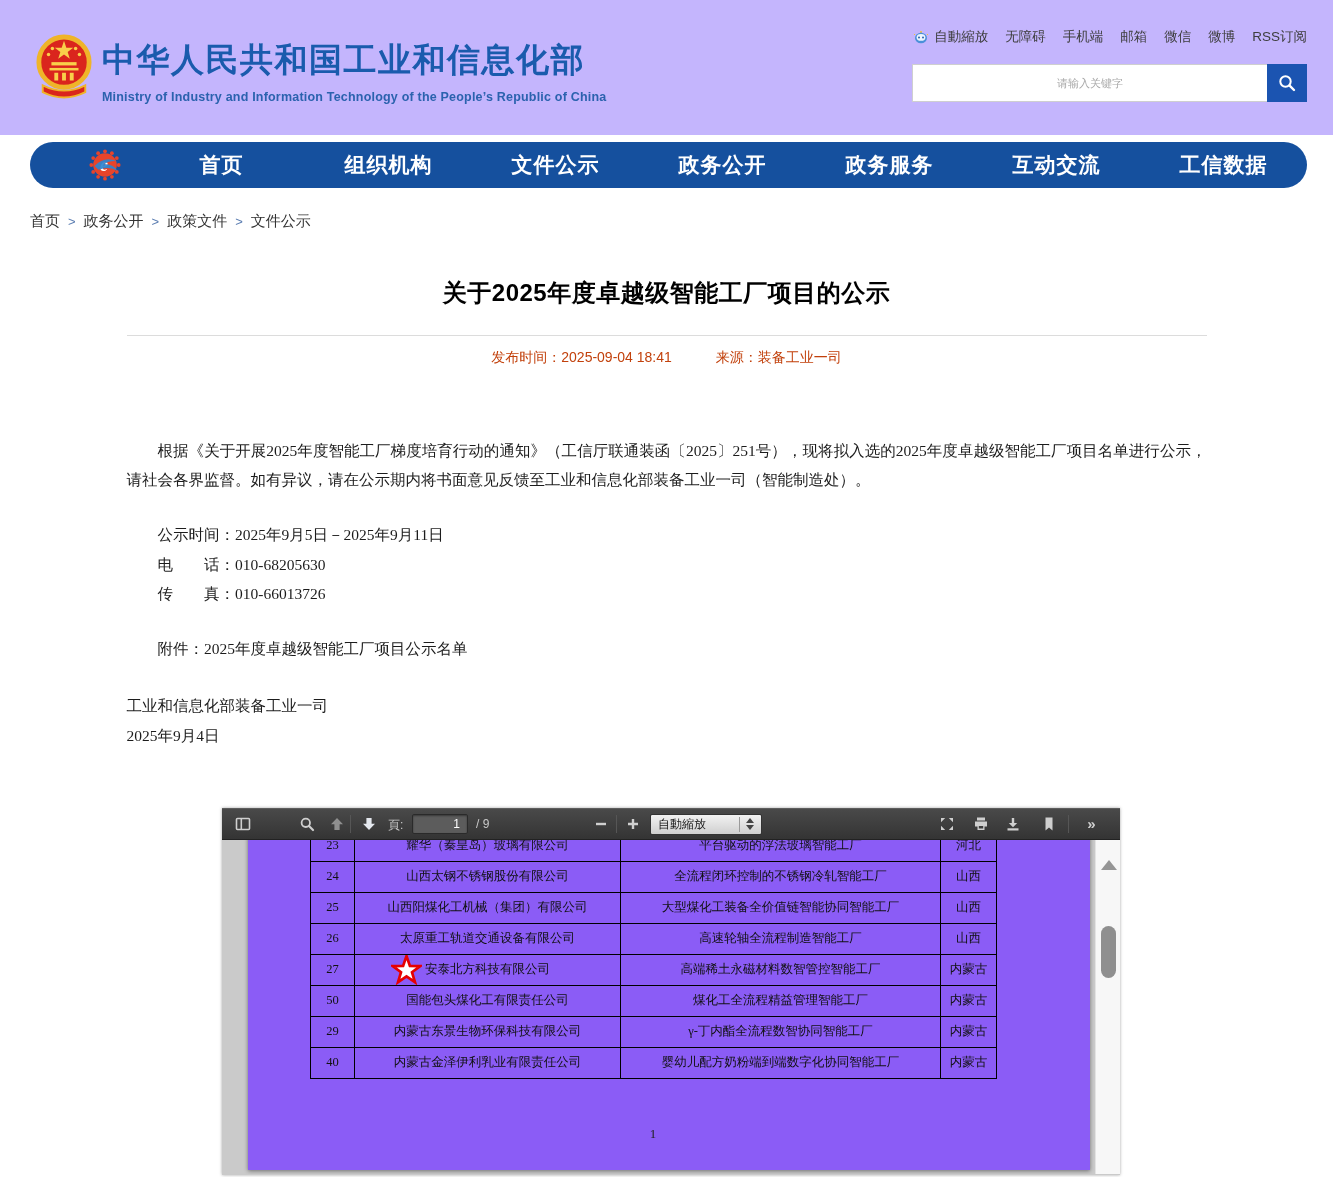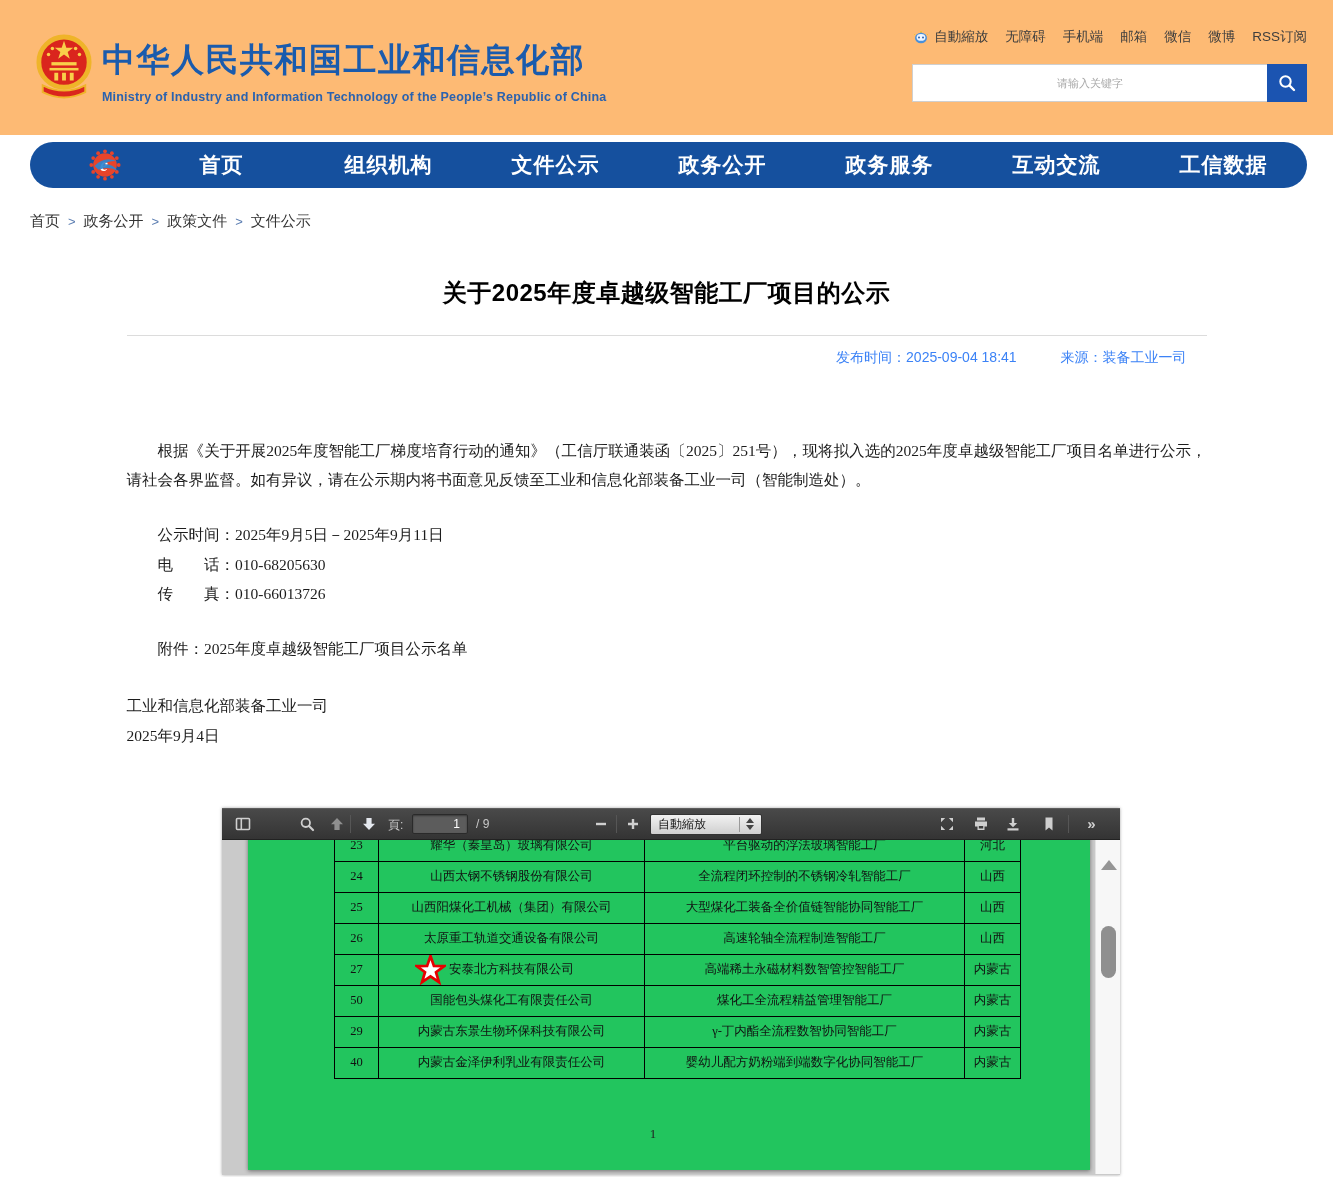--- a/index.html
+++ b/index.html
@@ -1,20 +1,20 @@
 <!DOCTYPE html>
 <html><head>
 <meta charset="utf-8">
 <style>
   * { margin:0; padding:0; box-sizing:border-box; }
   html,body { width:1333px; height:1177px; overflow:hidden; background:#fff;
               font-family:"Liberation Sans", sans-serif; }
 
   
-  .header { position:relative; height:135px; background:#fdba74;text-decoration:underline; }
+  .header { position:relative; height:135px; background:#c4b5fd;text-decoration:underline; }
   .emblem { position:absolute; left:35px; top:32px; width:58px; height:68px; }
   .site-titles { position:absolute; left:102px; top:38px; }
   .site-title-zh { font-size:33px; font-weight:bold; color:#1a5bad; letter-spacing:1.5px; }
   .site-title-en { font-size:12.5px; color:#2b62ae; margin-top:7px; font-weight:bold; letter-spacing:.2px; }
   .quick-links { position:absolute; right:26px; top:28px; display:flex; align-items:center;
                  gap:17px; font-size:13.5px; color:#3d3d3d; }
   .quick-links .ql-item { cursor:pointer; display:flex; align-items:center; gap:4px; }
   .robot-ic { width:18px; height:18px; display:inline-block; }
   .searchbar { position:absolute; right:26px; top:64px; width:395px; height:38px;
                border:1px solid #cfcfcf; display:flex; background:#fff; }
@@ -34,21 +34,21 @@
 
   
   .breadcrumb { margin:24px 0 0 30px; font-size:15px; color:#333; display:flex; align-items:center; }
   .crumb { cursor:pointer; }
   .crumb-sep { margin:0 8px; color:#5b7db1; font-size:13px; }
 
   
   .article { width:1080px; margin:46px auto 12px; }
   .art-title { text-align:center; font-size:24px; font-weight:bold; color:#000; letter-spacing:.5px; }
   .art-divider { border:none; border-top:1px solid #dcdcdc; margin-top:26px; }
-  .art-meta { text-align:right; margin-top:13px; font-size:14px; color:#3b82f6; }
+  .art-meta { text-align:center; margin-top:13px; font-size:14px; color:#c2410c; }
   .art-meta span { margin:0 20px; }
   .art-body { margin-top:70px; font-family:"Liberation Serif", serif; font-size:15.5px;
               color:#1c1c1c; }
   .art-p { line-height:28.5px; text-indent:2em; text-align:justify; }
   .art-lines { margin-top:26px; }
   .art-line { line-height:29.5px; text-indent:2em; }
   .art-attachment { margin-top:30px; text-indent:2em; line-height:20px; cursor:pointer; }
   .art-sign { margin-top:32px; text-align:left; line-height:30px; }
 
   
@@ -72,22 +72,22 @@
                cursor:pointer; }
   .tb-select .sel-arrows { margin-left:auto; display:flex; flex-direction:column; gap:2px;
                border-left:1px solid #9a9a9a; padding-left:6px; height:15px; justify-content:center;}
   .tri-up { width:0; height:0; border-left:4px solid transparent; border-right:4px solid transparent;
             border-bottom:5px solid #444; }
   .tri-dn { width:0; height:0; border-left:4px solid transparent; border-right:4px solid transparent;
             border-top:5px solid #444; }
   .tb-more { font-size:15px; color:#cfcfcf; font-weight:bold; letter-spacing:-1px; }
 
   .pdf-view { position:relative; height:334px; background:#cacaca; overflow:hidden; }
-  .pdf-page { position:absolute; left:26px; top:-10px; width:842px; height:340px; background:#22c55e;
-              box-shadow:0 1px 4px rgba(0,0,0,.45);padding-left:24px; }
+  .pdf-page { position:absolute; left:26px; top:-10px; width:842px; height:340px; background:#8b5cf6;
+              box-shadow:0 1px 4px rgba(0,0,0,.45); }
   .doc-table { border-collapse:collapse; margin-left:62px; width:686px;
                font-family:"Liberation Serif", serif; font-size:12.5px; color:#111;
                table-layout:fixed; }
   .doc-table td { border:1px solid #000; height:31px; text-align:center; padding:0 2px;
                   overflow:hidden; white-space:nowrap; }
   .col-no { width:44px; } .col-co { width:266px; } .col-pj { width:320px; } .col-pr { width:56px; }
   .cell-company { position:relative;font-family:Liberation Mono, monospace; }
   .star { position:absolute; left:36px; top:0px; width:31px; height:31px; }
   .page-footer-num { position:absolute; left:62px; top:296px; width:686px; text-align:center;
                      font-family:"Liberation Serif", serif; font-size:13px; color:#222; }

